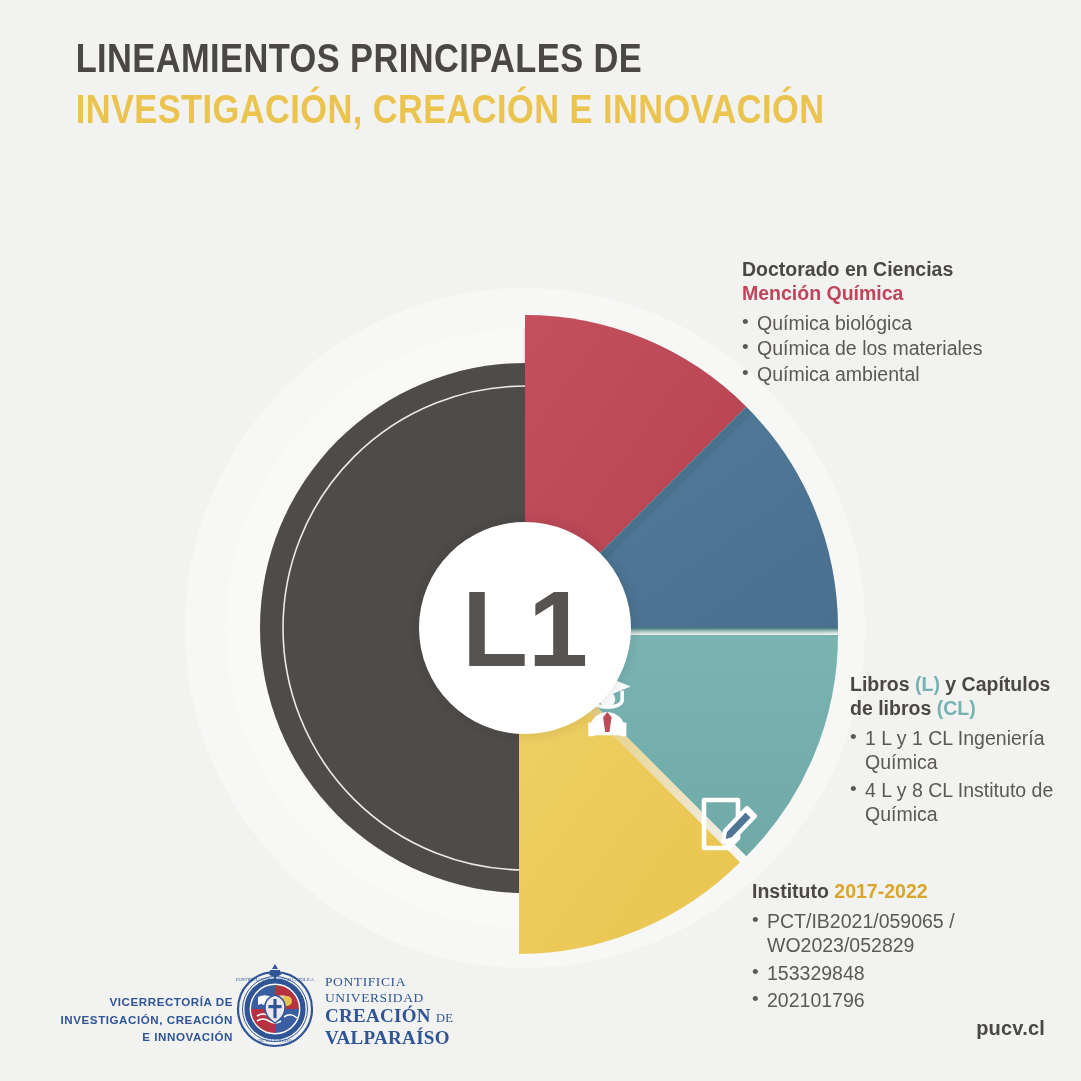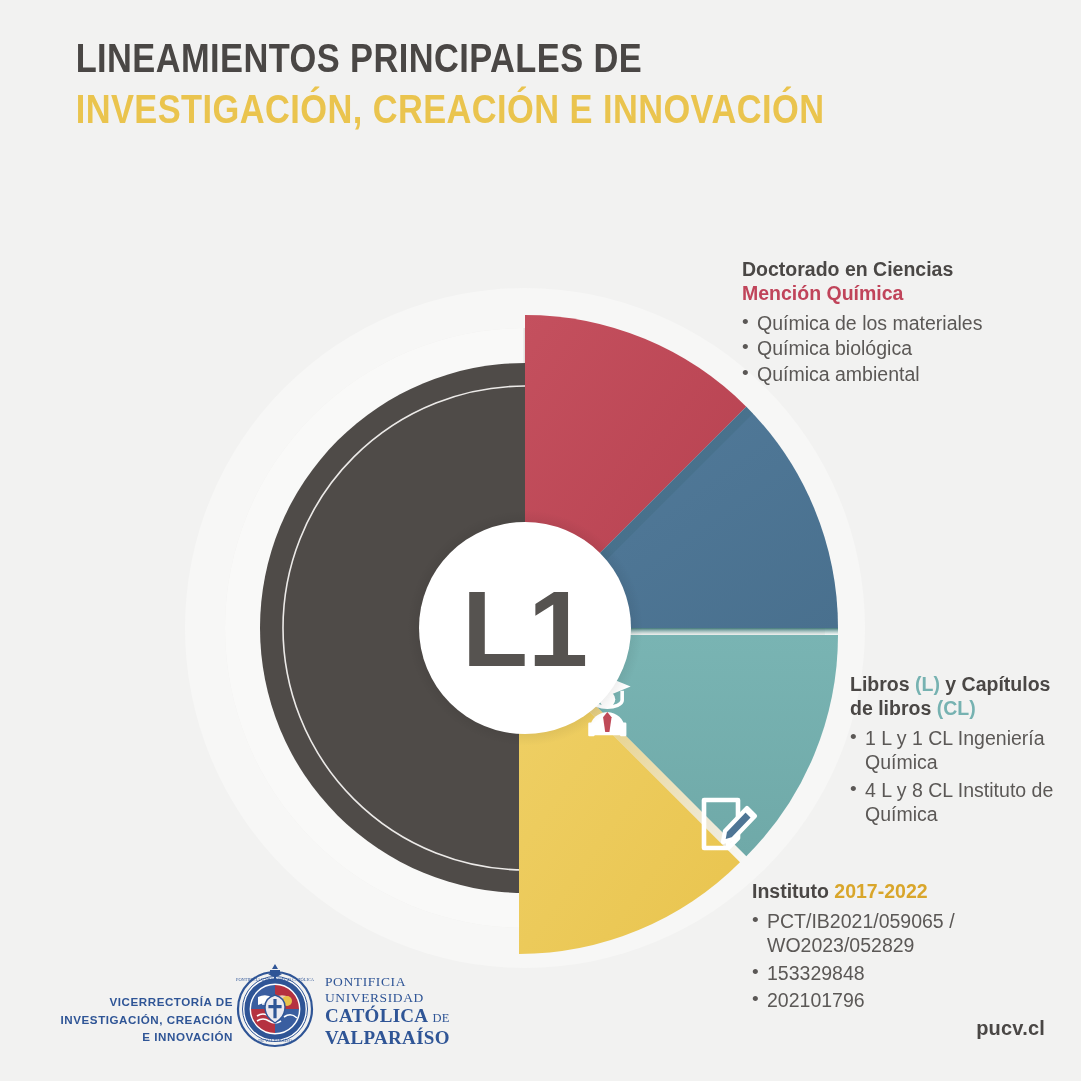--- a/index.html
+++ b/index.html
@@ -210,22 +210,22 @@
       <text x="350" y="350" text-anchor="middle" dominant-baseline="central" font-family="Liberation Sans, sans-serif" font-size="108" font-weight="bold" fill="#565350">L1</text>
     </svg>
   </div>
 
   <div class="blk" id="blk-doctorado">
     <h3>
       <span>Doctorado en Ciencias</span><br>
       <span class="accent-red">Mención Química</span>
     </h3>
     <ul>
+      <li>Química biológica</li>
       <li>Química de los materiales</li>
-      <li>Química biológica</li>
       <li>Química ambiental</li>
     </ul>
   </div>
 
 
   <div class="blk" id="blk-libros">
     <h3>
       <span>Libros </span><span class="accent-teal">(L)</span><span> y Capítulos de libros </span><span class="accent-teal">(CL)</span>
     </h3>
     <ul>
@@ -272,19 +272,19 @@
       <path d="M43 34 c7 2 10 6 10 12 0 8 -5 13 -10 16 -5 -3 -10 -8 -10 -16 0 -6 3 -10 10 -12 z" fill="#eceaf0" stroke="#2f5596" stroke-width="1.4"></path>
       <path d="M41.4 38 h3.2 v6 h5 v3.2 h-5 v10 h-3.2 v-10 h-5 V44 h5 z" fill="#2f5596"></path>
       <text x="43" y="20" font-size="4.4" fill="#2f5596" text-anchor="middle" font-family="Liberation Serif, serif">PONTIFICIA UNIVERSIDAD CATÓLICA</text>
       <text x="43" y="81" font-size="4.4" fill="#2f5596" text-anchor="middle" font-family="Liberation Serif, serif">DE VALPARAÍSO</text>
     </svg>
   </div>
 
   <div class="pucv-name">
     <div class="r1">PONTIFICIA</div>
     <div class="r2">UNIVERSIDAD</div>
-    <div class="r3"><span>CATÓLICA</span> <small>DE</small></div>
+    <div class="r3"><span>CREACIÓN</span> <small>DE</small></div>
     <div class="r4">VALPARAÍSO</div>
   </div>
 
   <div class="pucv-url">pucv.cl</div>
 
 </div>
 
 </body></html>

